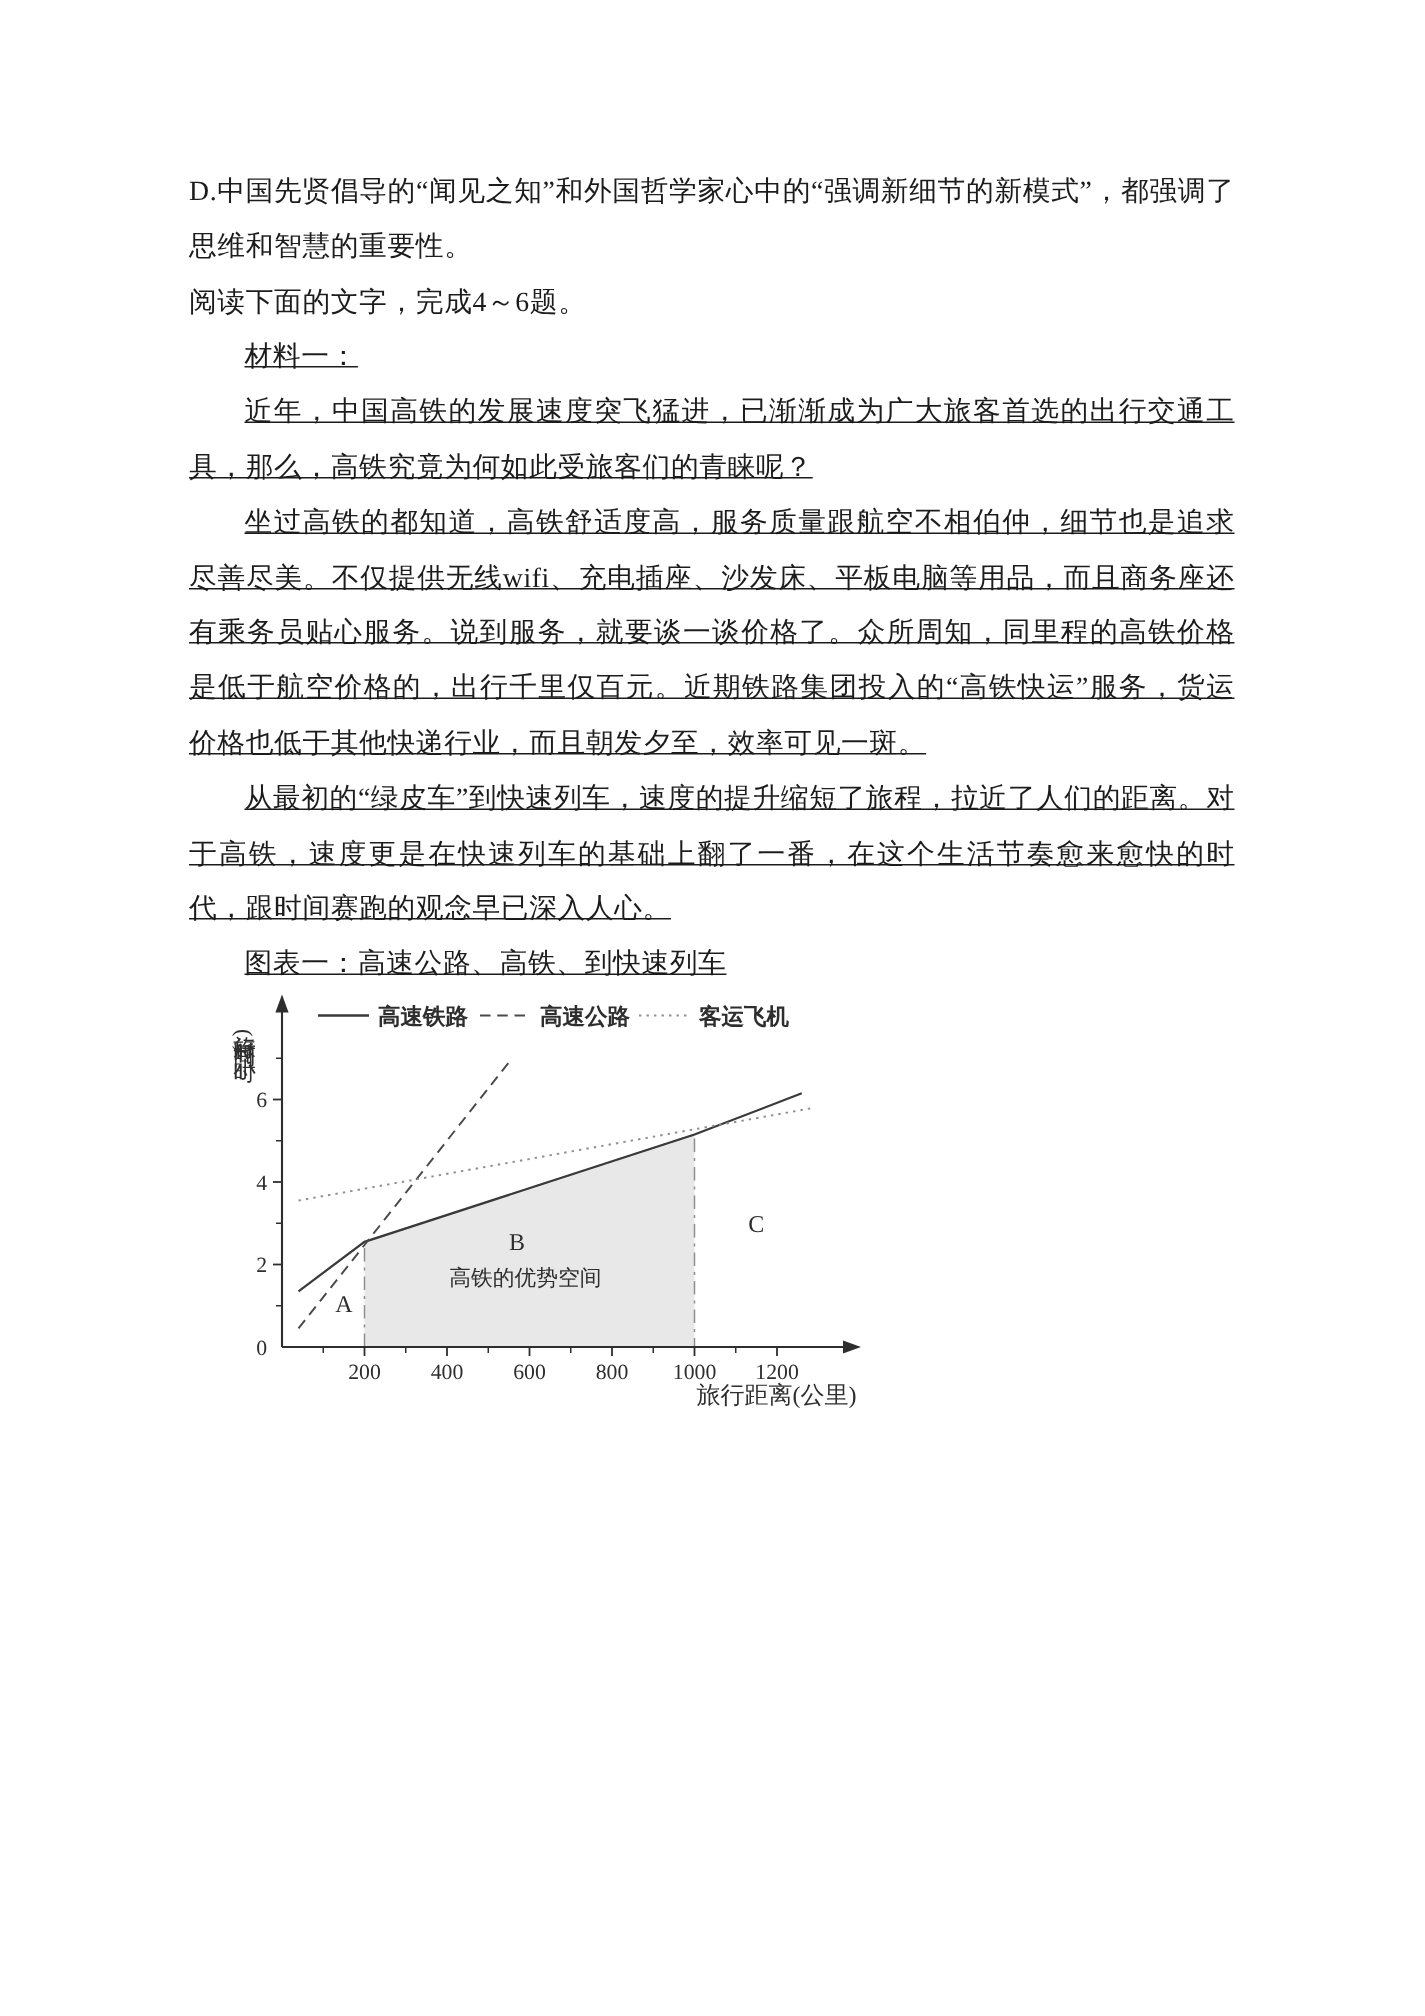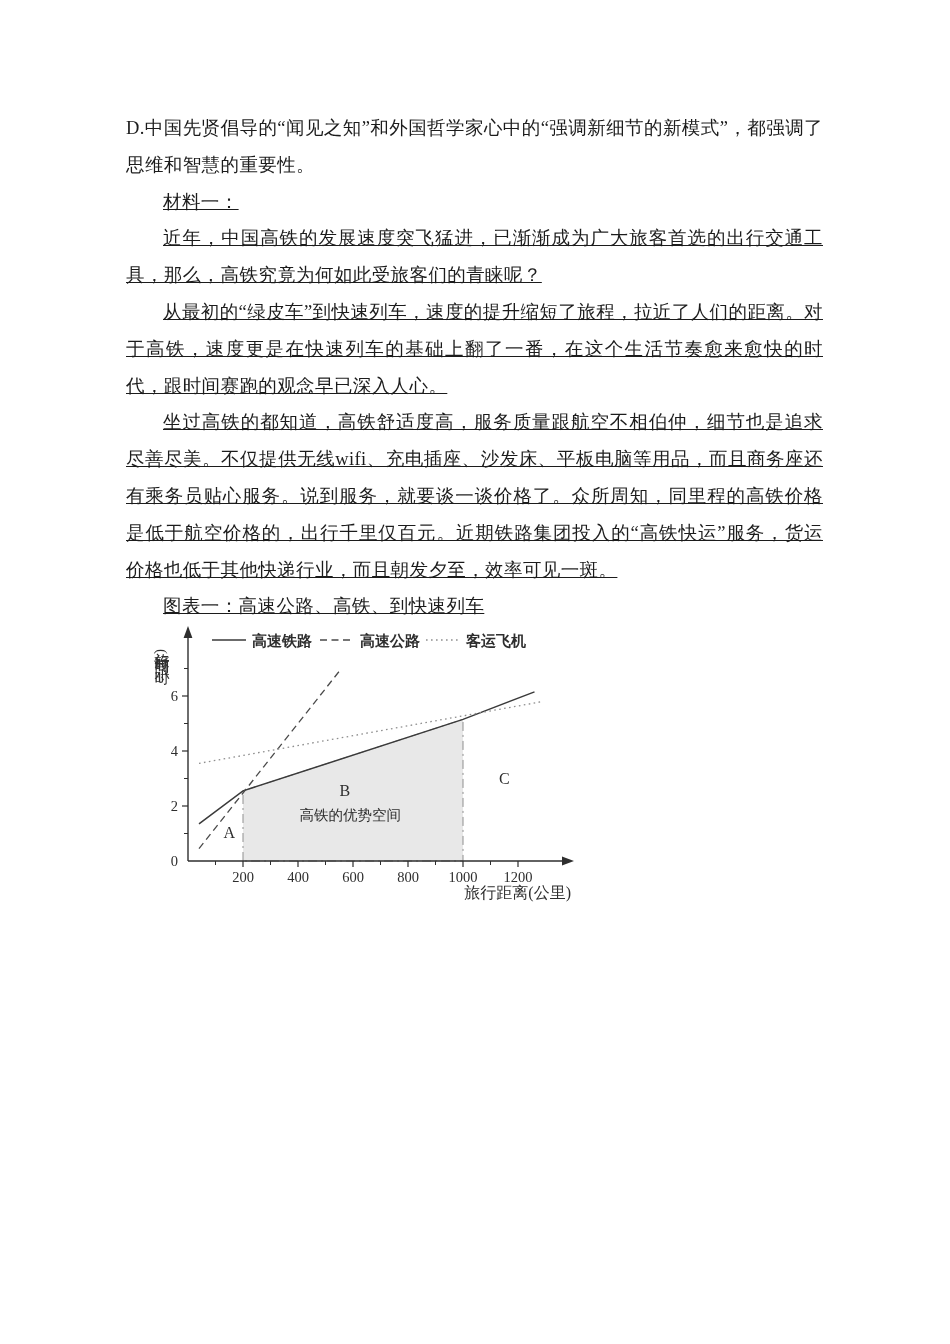--- a/index.html
+++ b/index.html
@@ -37,24 +37,25 @@
   svg text{
     font-family:"Liberation Serif","DejaVu Serif",serif;
     fill:#2e2e2e;
   }
 </style>
 </head>
 <body>
 
 <div class="content">
   <p class="doc">D.中国先贤倡导的“闻见之知”和外国哲学家心中的“强调新细节的新模式”，都强调了思维和智慧的重要性。</p>
+  <p class="doc">阅读下面的文字，完成4～6题。</p>
   <p class="doc indent">材料一：</p>
   <p class="doc indent">近年，中国高铁的发展速度突飞猛进，已渐渐成为广大旅客首选的出行交通工具，那么，高铁究竟为何如此受旅客们的青睐呢？</p>
+  <p class="doc indent">坐过高铁的都知道，高铁舒适度高，服务质量跟航空不相伯仲，细节也是追求尽善尽美。不仅提供无线wifi、充电插座、沙发床、平板电脑等用品，而且商务座还有乘务员贴心服务。说到服务，就要谈一谈价格了。众所周知，同里程的高铁价格是低于航空价格的，出行千里仅百元。近期铁路集团投入的“高铁快运”服务，货运价格也低于其他快递行业，而且朝发夕至，效率可见一斑。</p>
   <p class="doc indent">从最初的“绿皮车”到快速列车，速度的提升缩短了旅程，拉近了人们的距离。对于高铁，速度更是在快速列车的基础上翻了一番，在这个生活节奏愈来愈快的时代，跟时间赛跑的观念早已深入人心。</p>
-  <p class="doc indent">坐过高铁的都知道，高铁舒适度高，服务质量跟航空不相伯仲，细节也是追求尽善尽美。不仅提供无线wifi、充电插座、沙发床、平板电脑等用品，而且商务座还有乘务员贴心服务。说到服务，就要谈一谈价格了。众所周知，同里程的高铁价格是低于航空价格的，出行千里仅百元。近期铁路集团投入的“高铁快运”服务，货运价格也低于其他快递行业，而且朝发夕至，效率可见一斑。</p>
   <p class="doc indent">图表一：高速公路、高铁、到快速列车</p>
 
   <div class="chart-wrap">
     <div class="ylabel">旅行时间(小时)</div>
     <svg width="470" height="300" viewBox="0 0 470 300">
         <polygon points="109,240 109,169.875 329,98.375 329,240" fill="#e8e8e8" stroke="#8f8f8f" stroke-width="1" stroke-dasharray="9 4 2 4"></polygon>
         <line x1="54" y1="240" x2="54" y2="16" stroke="#2e2e2e" stroke-width="1.4"></line>
         <line x1="54" y1="240" x2="429" y2="240" stroke="#2e2e2e" stroke-width="1.4"></line>
         <polygon points="54,5 49.6,17 58.4,17" fill="#2e2e2e"></polygon>
         <polygon points="440,240 428,235.6 428,244.4" fill="#2e2e2e"></polygon>

